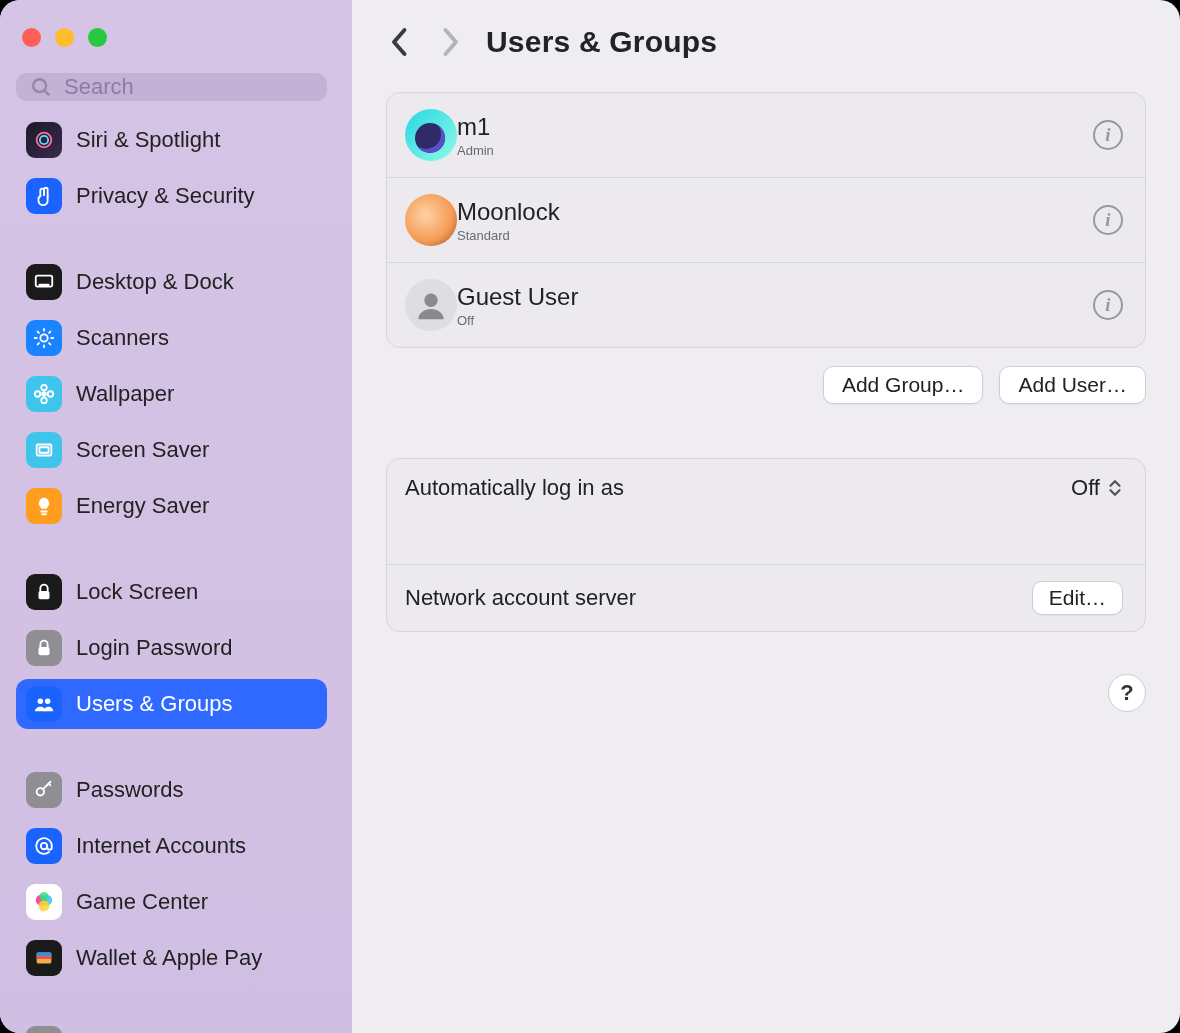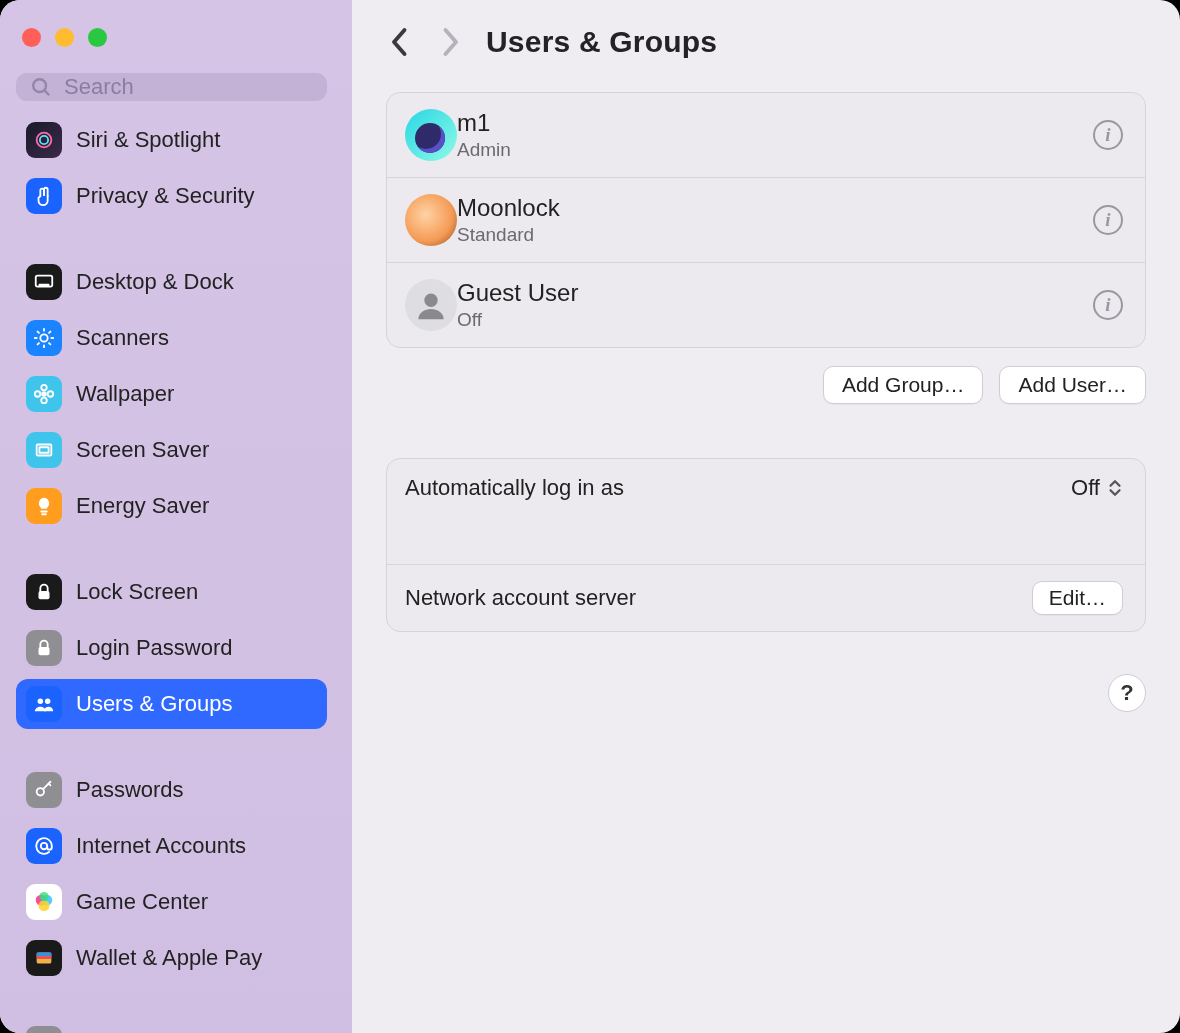--- a/index.html
+++ b/index.html
@@ -108,21 +108,21 @@
     width:52px;height:52px;border-radius:50%;
     display:flex;align-items:center;justify-content:center;
     flex:0 0 52px;
   }
   .avatar.m1{background:linear-gradient(135deg,#29d6e5 0%,#8efbe5 100%);position:relative;overflow:hidden;}
   .avatar.m1::after{content:"";position:absolute;width:30px;height:30px;border-radius:50%;background:#2f2a6a;left:10px;top:14px;box-shadow:inset -4px -4px 0 #5a4fc7;}
   .avatar.moonlock{background:radial-gradient(circle at 40% 40%,#ffd2a6 0%,#f49b54 60%,#8a4a2a 100%);}
   .avatar.guest{background:#dedde1;color:#757579;}
   .user-text{display:flex;flex-direction:column;gap:2px;flex:1;}
   .user-name{font-size:24px;color:#222;}
-  .user-sub{font-size:19px;color:var(--subtext);}
+  .user-sub{font-size:13px;color:var(--subtext);}
   .info-btn{
     width:30px;height:30px;border-radius:50%;
     border:2.4px solid #9a989f;color:#9a989f;
     display:flex;align-items:center;justify-content:center;
     font-family:Georgia,serif;font-style:italic;font-size:19px;font-weight:600;
     flex:0 0 30px;
     box-sizing:border-box;
   }
   .actions{display:flex;justify-content:flex-end;gap:16px;margin-top:18px;}
   .mac-btn{

